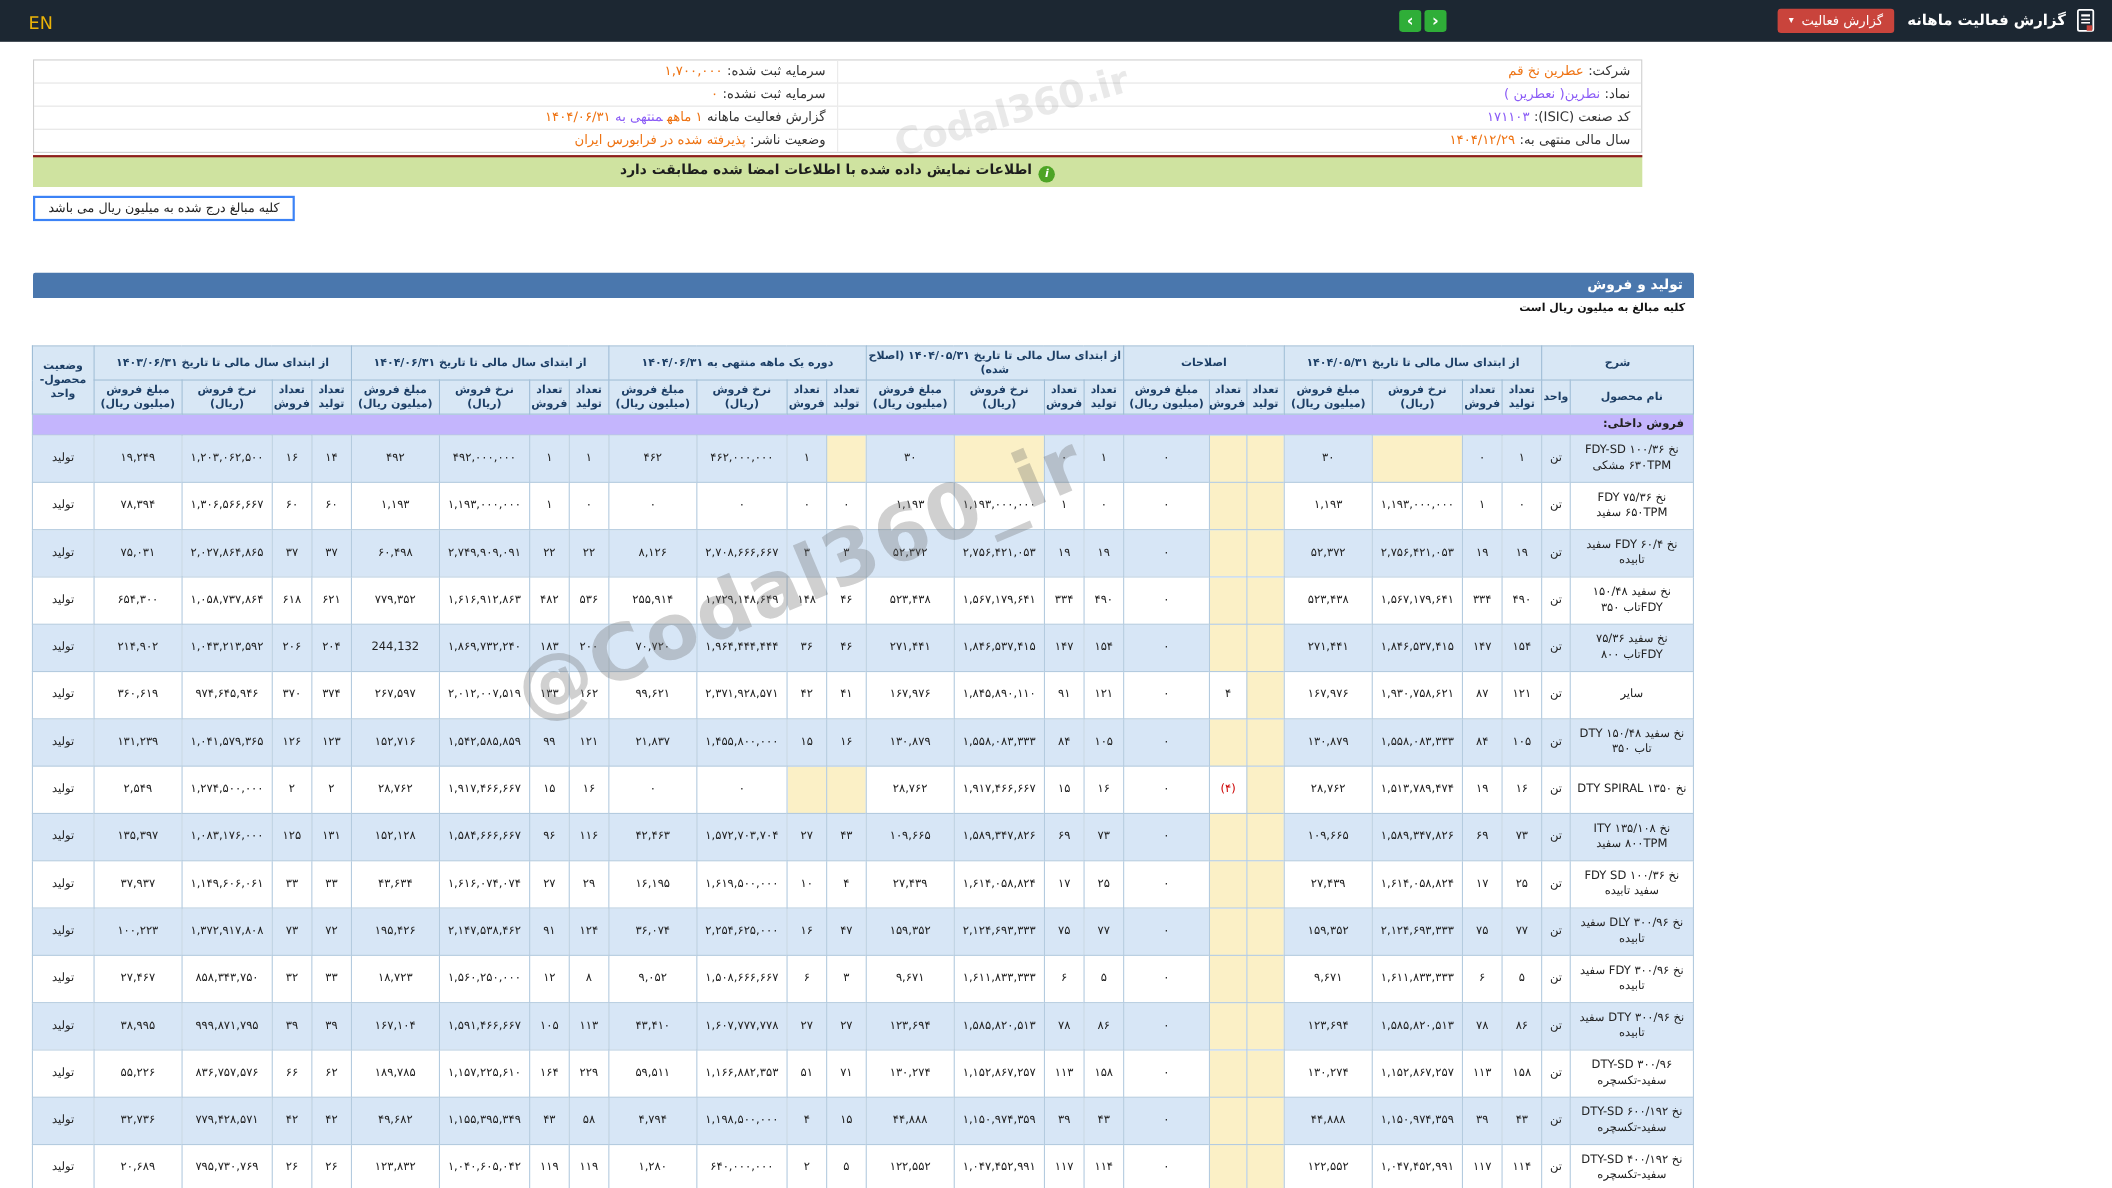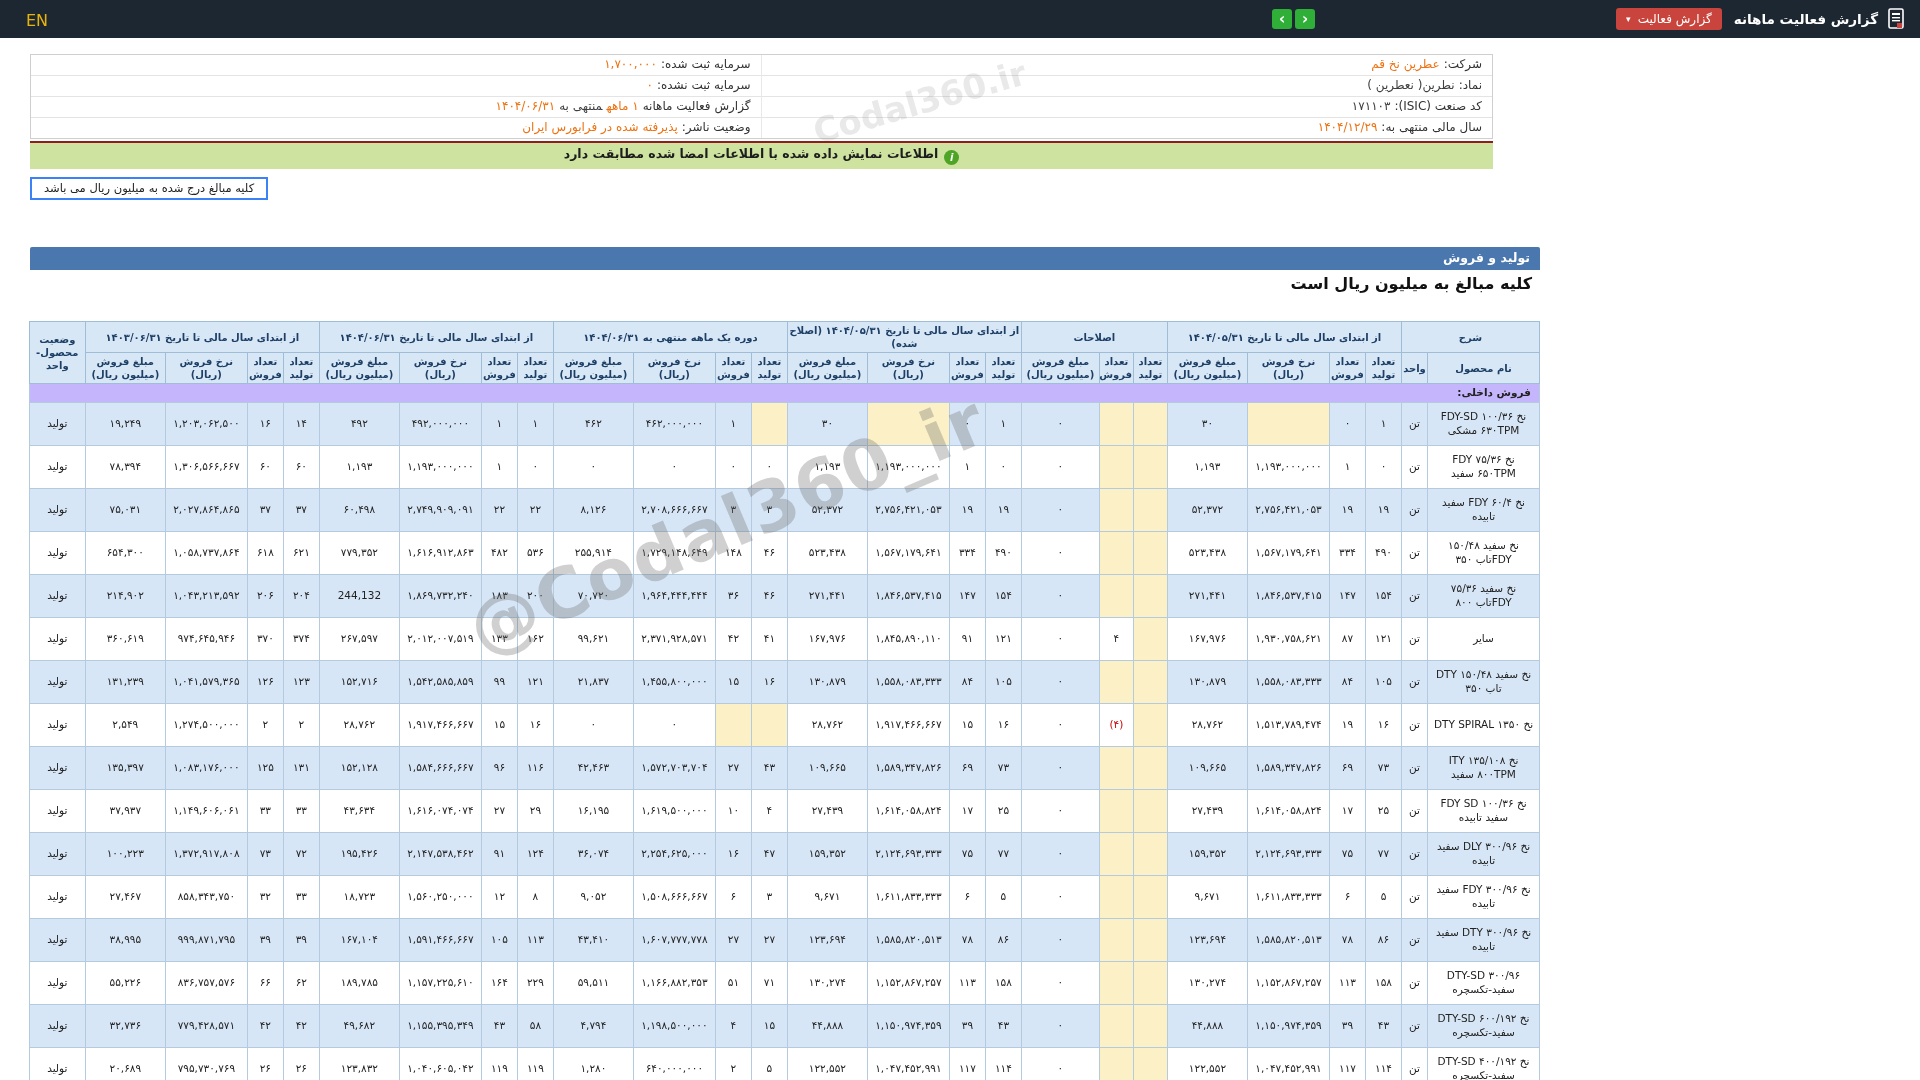--- a/index.html
+++ b/index.html
@@ -36,21 +36,21 @@
     margin:16px 47px 0 0; margin-right:47px;
     border:1px solid #cfcfcf;display:grid;grid-template-columns:1fr 1fr;background:#fff;
   }
   .info-cell{
     border-bottom:1px solid #e4e4e4;padding:2px 10px;font-size:12px;min-height:16px;
     white-space:nowrap;overflow:hidden;
   }
   .info-cell.colL{border-right:1px solid #e9e9e9;}
   .info-cell:nth-last-child(-n+2){border-bottom:none;}
   .info-cell .lbl{font-weight:normal;color:#333;}
-  .info-cell .val{color:#404040;margin-right:4px;}
+  .info-cell .val{color:#8b5cf6;margin-right:4px;}
   .info-cell .val.orange{color:var(--orange,#ee7211);}
   .info-cell .val.link{color:var(--orange,#ee7211);cursor:pointer;}
 
   
   .notice{
     margin-right:47px;margin-top:2px;background:var(--notice_bg,#cfe3a0);
     border-top:2px solid var(--notice_red,#8f1d1d);
     text-align:center;padding:3px 0 4px;font-size:12.5px;font-weight:bold;color:#1d1d1d;
   }
   .info-icon{
@@ -64,21 +64,21 @@
   .amounts-box{
     display:inline-block;border:2px solid #3b82f6;padding:2px 12px 3px;font-size:11.5px;color:#222;
     direction:rtl;
   }
 
   
   .section-bar{
     margin-top:50px;background:var(--bar_blue,#4a77ad);color:#fff;font-weight:bold;
     font-size:12.5px;padding:3px 10px 5px;border-radius:2px 2px 0 0;
   }
-  .section-sub{background:#fff;font-weight:bold;font-size:16px;color:#111;padding:4px 8px 2px;}
+  .section-sub{background:#fff;font-weight:bold;font-size:10px;color:#111;padding:4px 8px 2px;}
 
   
   .ptable{
     width:1510px;border-collapse:collapse;table-layout:fixed;margin-top:26px;
     font-size:10.5px;
   }
   .ptable th{
     background:var(--head_bg,#d8e7f5);color:#1d3f66;font-weight:bold;
     border:1px solid #9fbdd6;padding:2px 1px;font-size:10px;line-height:1.3;
   }

